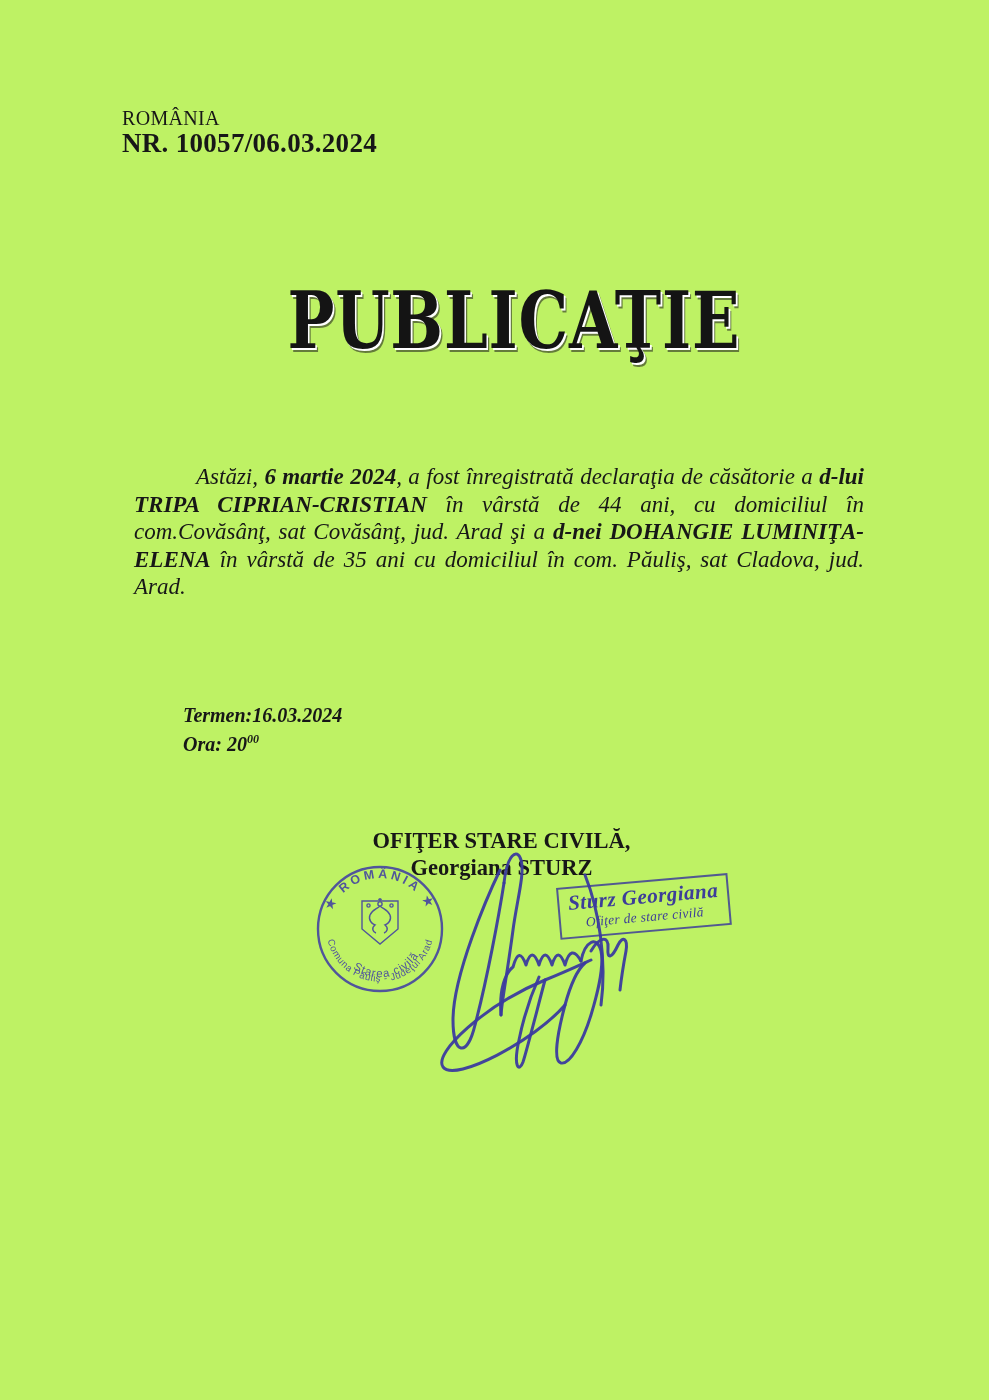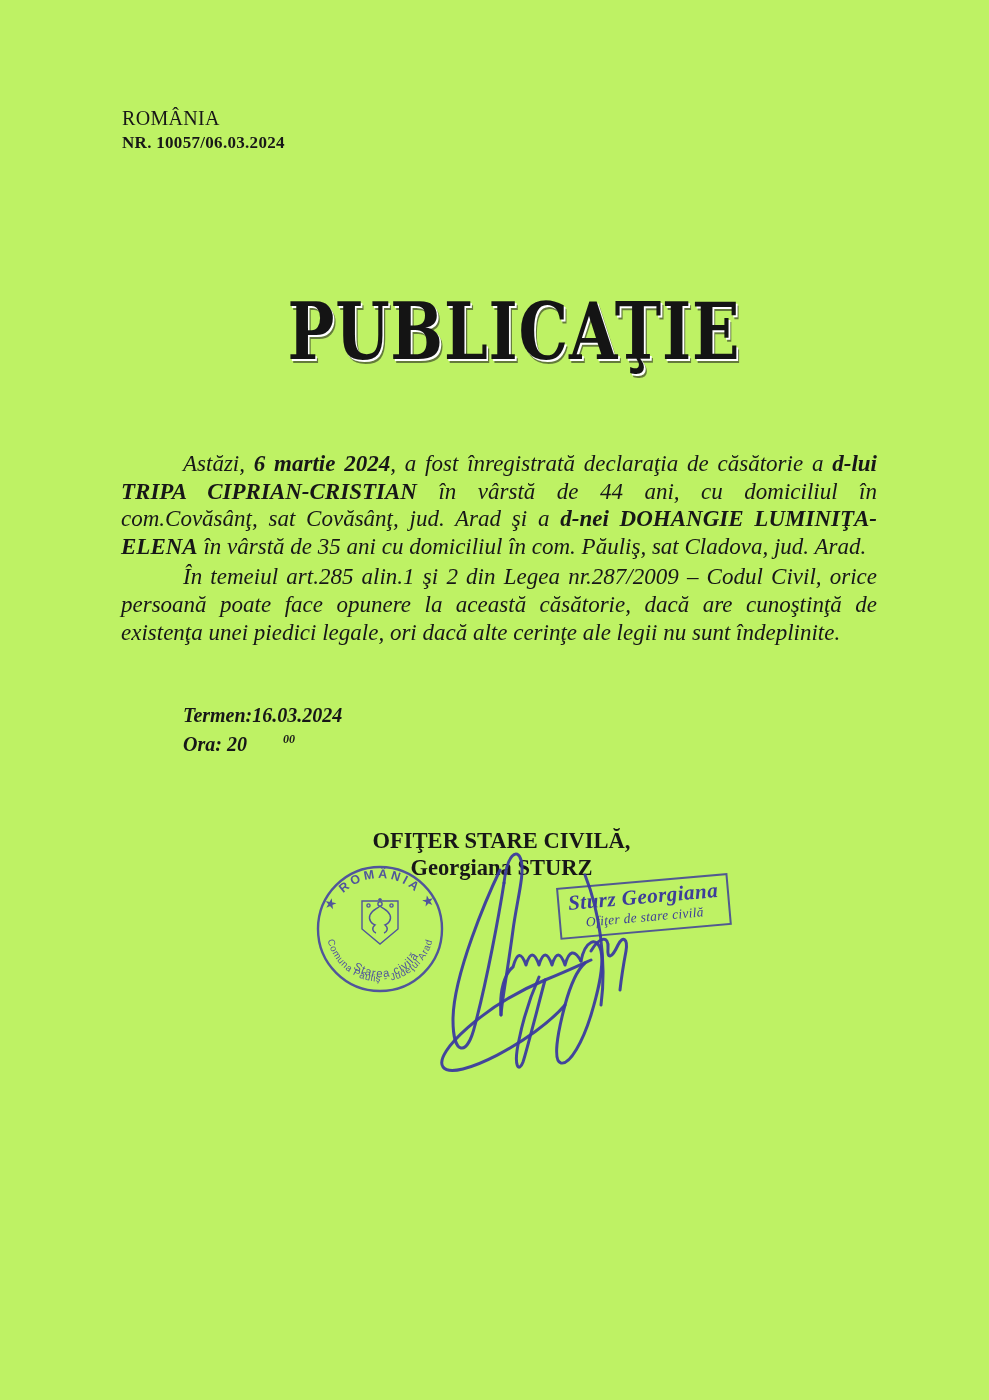--- a/index.html
+++ b/index.html
@@ -11,53 +11,53 @@
     font-family:"Liberation Serif", serif;
     color:#171717;
     overflow:hidden;
   }
   
   .letterhead{
     position:absolute;left:122px;top:106px;
     font-size:20px;line-height:24.6px;letter-spacing:.3px;
     white-space:nowrap;
   }
-  .letterhead .reg{font-weight:bold;font-size:17px;}
+  .letterhead .reg{font-weight:bold;font-size:27px;}
 
   
   .title-wrap{
-    position:absolute;left:0;top:292px;width:100%;
+    position:absolute;left:0;top:281px;width:100%;
     text-align:center;text-indent:22px;line-height:80px;
     white-space:nowrap;
   }
   .title-text{
     display:inline-block;
     font-family:"DejaVu Serif","Liberation Serif",serif;
     font-weight:bold;font-size:78px;letter-spacing:1px;
     transform:scaleX(.8);transform-origin:center;
     color:#141414;
     text-shadow:2px 2px 0 #ffffff, 3.5px 3.5px 0 rgba(25,25,25,.55);
   }
 
   
   .docbody{
     position:absolute;left:118px;top:447px;width:762px;
     font-style:italic;font-size:23px;line-height:27.6px;
     text-align:justify;
   }
-  .docbody p{margin:3px;text-indent:62px;font-style:italic;}
+  .docbody p{margin:16px;text-indent:62px;font-style:italic;}
   .b{font-weight:bold;}
 
   
   .deadline{
     position:absolute;left:183px;top:703px;
     font-weight:bold;font-style:italic;
     font-size:20px;line-height:24px;white-space:nowrap;
   }
-  .deadline sup{font-size:12px;margin-left:36px;}
+  .deadline sup{font-size:12px;}
 
   
   .officer{
     position:absolute;left:7px;top:827px;width:989px;
     text-align:center;font-weight:bold;
     font-size:22.5px;line-height:27px;white-space:nowrap;
   }
 
   
   .round-stamp{
@@ -95,21 +95,20 @@
     <div>ROMÂNIA</div>
     <div class="reg">NR. 10057/06.03.2024</div>
   </div>
 
   <div class="title-wrap">
     <span class="title-text">PUBLICAŢIE</span>
   </div>
 
   <div class="docbody">
     <p><span>Astăzi,  </span><span class="b">6 martie 2024</span><span>, a fost înregistrată declaraţia de căsătorie a </span><span class="b">d-lui TRIPA CIPRIAN-CRISTIAN</span><span> în vârstă de 44 ani, cu domiciliul în com.Covăsânţ, sat Covăsânţ, jud. Arad  şi a </span><span class="b">d-nei DOHANGIE LUMINIŢA-ELENA</span><span> în vârstă de 35 ani cu domiciliul în com. Păuliş, sat Cladova, jud. Arad.</span></p>
-    <p>În temeiul art.285 alin.1 şi 2 din Legea nr.287/2009 – Codul Civil, orice persoană poate face opunere la această căsătorie, dacă are cunoştinţă de existenţa unei piedici legale, ori dacă alte cerinţe ale legii nu sunt îndeplinite.</p>
   </div>
 
   <div class="deadline">
     <div>Termen:16.03.2024</div>
     <div><span>Ora: </span><span>20</span><sup>00</sup></div>
   </div>
 
   <div class="officer">
     <div>OFIŢER STARE CIVILĂ,</div>
     <div>Georgiana STURZ</div>

